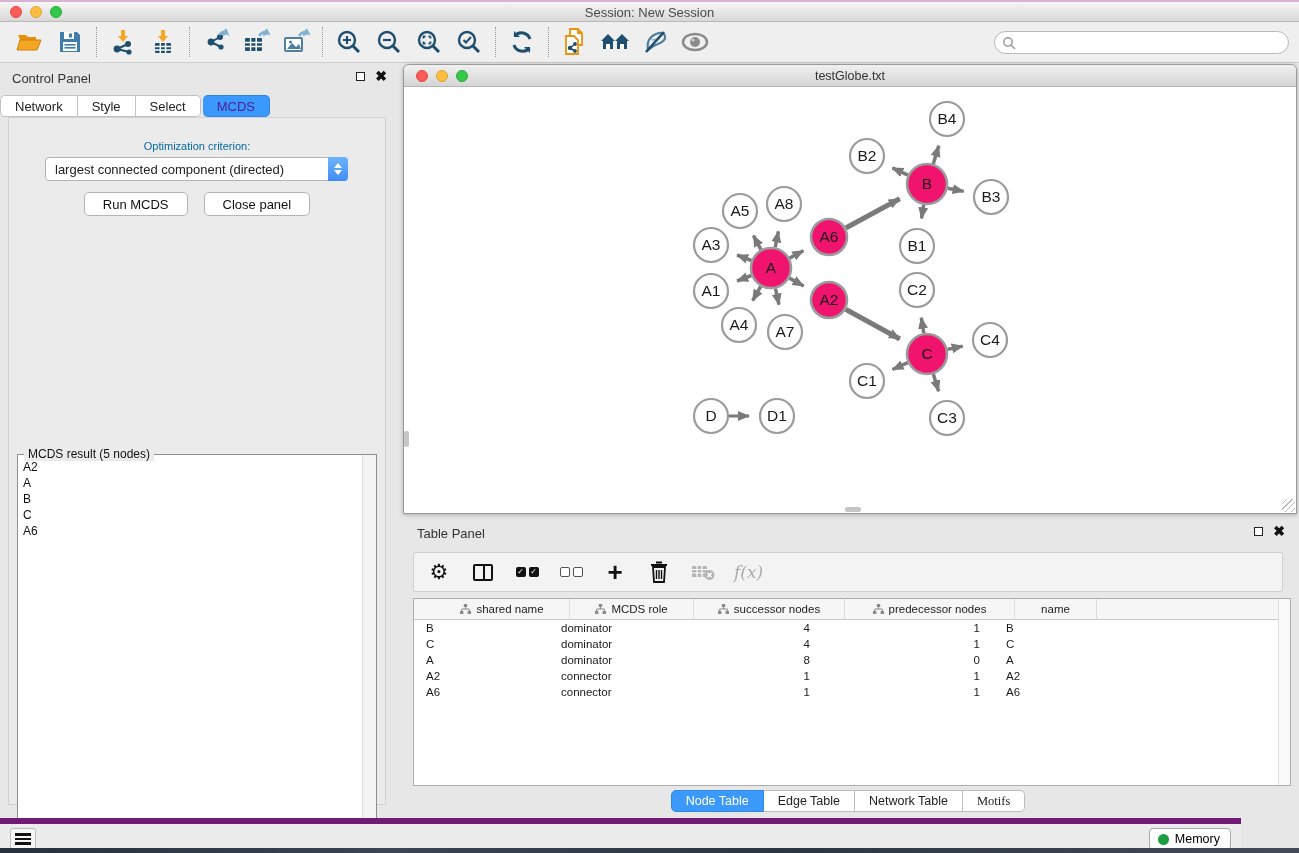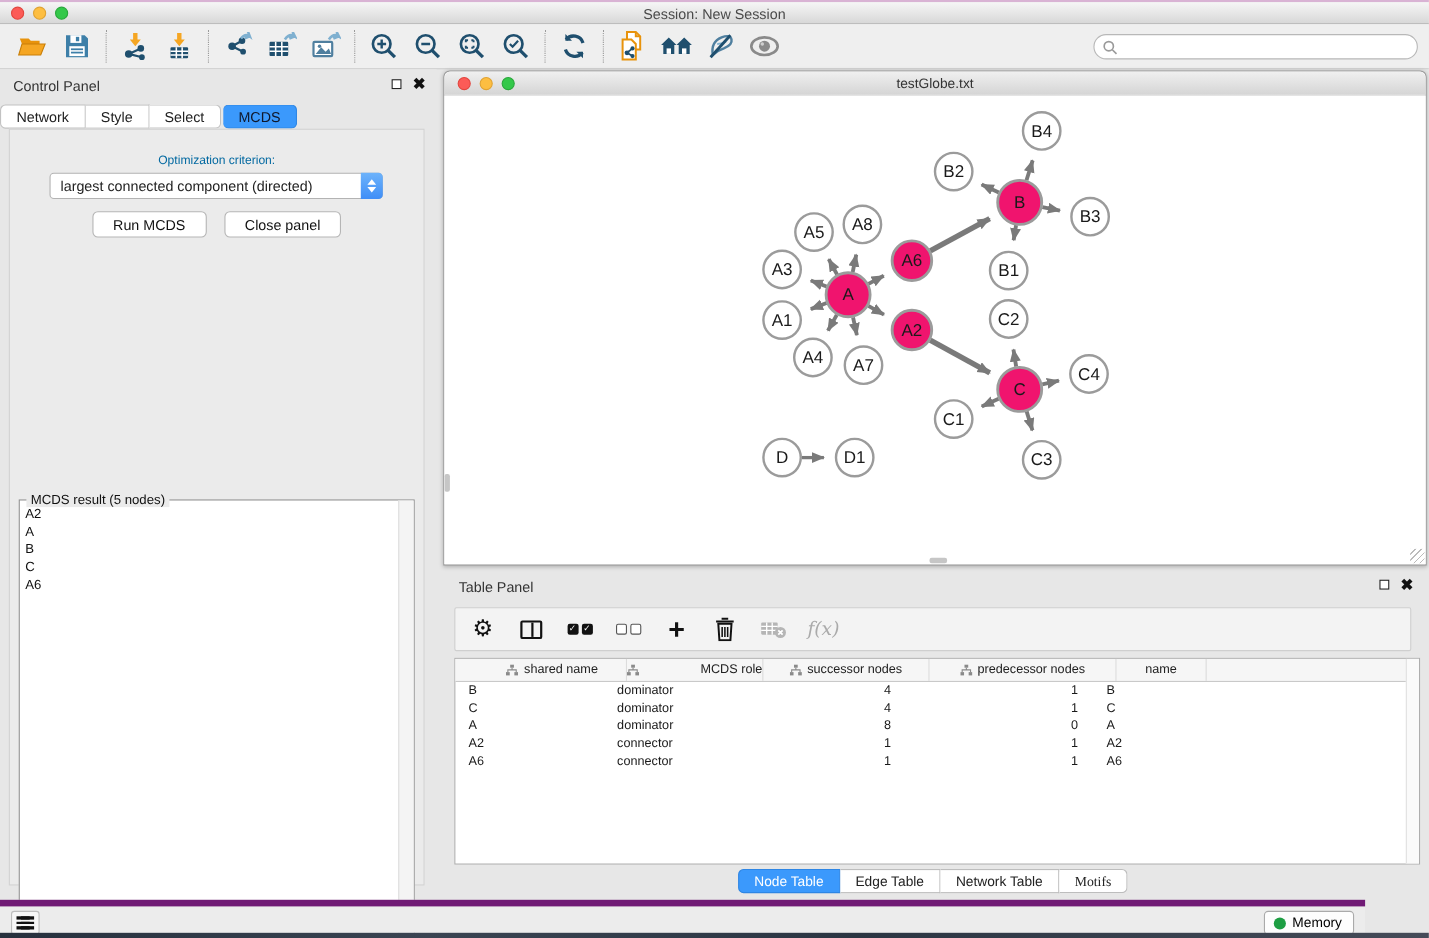--- a/index.html
+++ b/index.html
@@ -32,21 +32,21 @@
   .control-panel { position:absolute; left:0; top:63px; width:397px; height:755px; background:#e7e7e7; }
   .panel-header { position:absolute; left:12px; top:8px; font-size:13px; color:#333; }
   .panel-winbtns { position:absolute; right:10px; top:8px; display:flex; gap:10px; align-items:center; }
   .box-ico { width:9px; height:9px; border:1.5px solid #222; display:inline-block; background:#fff; }
   .x-ico { font-size:14px; font-weight:bold; color:#111; line-height:10px; }
   .ctabs { position:absolute; left:0; right:0; top:32px; display:flex; }
   .ctab { height:22px; padding:0 14px; font-size:13px; background:#fff; border:1px solid #c2c2c2;
     border-left:none; color:#222; display:flex; align-items:center; cursor:default; }
   .ctab:first-child { border-left:1px solid #c2c2c2; border-radius:5px 0 0 5px; }
   .ctab.last-plain { border-radius:0 5px 5px 0; }
-  .ctab.selected { background:#3b99fc; border-color:#2f86e4; color:#0f172a; border-radius:5px; margin-left:2px; }
+  .ctab.selected { background:#3b99fc; border-color:#2f86e4; color:#4c1d95; border-radius:5px; margin-left:2px; }
   .cp-inset { position:absolute; left:8px; top:54px; width:378px; height:688px; background:#ebebeb;
     border:1px solid #d2d2d2; }
   .opt-label { position:absolute; left:0; right:0; top:22px; text-align:center; font-size:11px; color:#0369a1; }
   .criterion { position:absolute; left:36px; top:39px; width:303px; height:24px; background:#fff;
     border:1px solid #b3b3b3; border-radius:4px; display:flex; align-items:center; }
   .criterion .val { flex:1; font-size:13px; padding-left:9px; white-space:nowrap; overflow:hidden; }
   .stepper { width:20px; height:24px; margin-right:-1px; background:linear-gradient(#6db3fb,#3f8ef7);
     border-radius:0 4px 4px 0; display:flex; flex-direction:column; align-items:center; justify-content:center; gap:2px; }
   .tri-up { width:0; height:0; border-left:4px solid transparent; border-right:4px solid transparent; border-bottom:5px solid #fff; }
   .tri-dn { width:0; height:0; border-left:4px solid transparent; border-right:4px solid transparent; border-top:5px solid #fff; }
@@ -501,21 +501,21 @@
       <div class="tbl-headrow" id="tbl-head">
           <div class="tbl-hcell" style="width: 135px; margin-left: 21px;">
             <svg width="11" height="11" viewBox="0 0 11 11">
               <rect x="3.8" y="0" width="3.4" height="3" fill="#8a8a8a"></rect>
               <path d="M5.5 3 v2 M1.7 7 v-2 h7.6 v2" stroke="#8a8a8a" stroke-width="1" fill="none"></path>
               <rect x="0" y="7" width="3.4" height="3" fill="#8a8a8a"></rect>
               <rect x="7.6" y="7" width="3.4" height="3" fill="#8a8a8a"></rect>
             </svg>
             <span>shared name</span>
           </div>
-          <div class="tbl-hcell" style="width: 124px; justify-content: space-between;">
+          <div class="tbl-hcell" style="width: 124px;">
             <svg width="11" height="11" viewBox="0 0 11 11">
               <rect x="3.8" y="0" width="3.4" height="3" fill="#8a8a8a"></rect>
               <path d="M5.5 3 v2 M1.7 7 v-2 h7.6 v2" stroke="#8a8a8a" stroke-width="1" fill="none"></path>
               <rect x="0" y="7" width="3.4" height="3" fill="#8a8a8a"></rect>
               <rect x="7.6" y="7" width="3.4" height="3" fill="#8a8a8a"></rect>
             </svg>
             <span>MCDS role</span>
           </div>
           <div class="tbl-hcell" style="width: 151px;">
             <svg width="11" height="11" viewBox="0 0 11 11">

